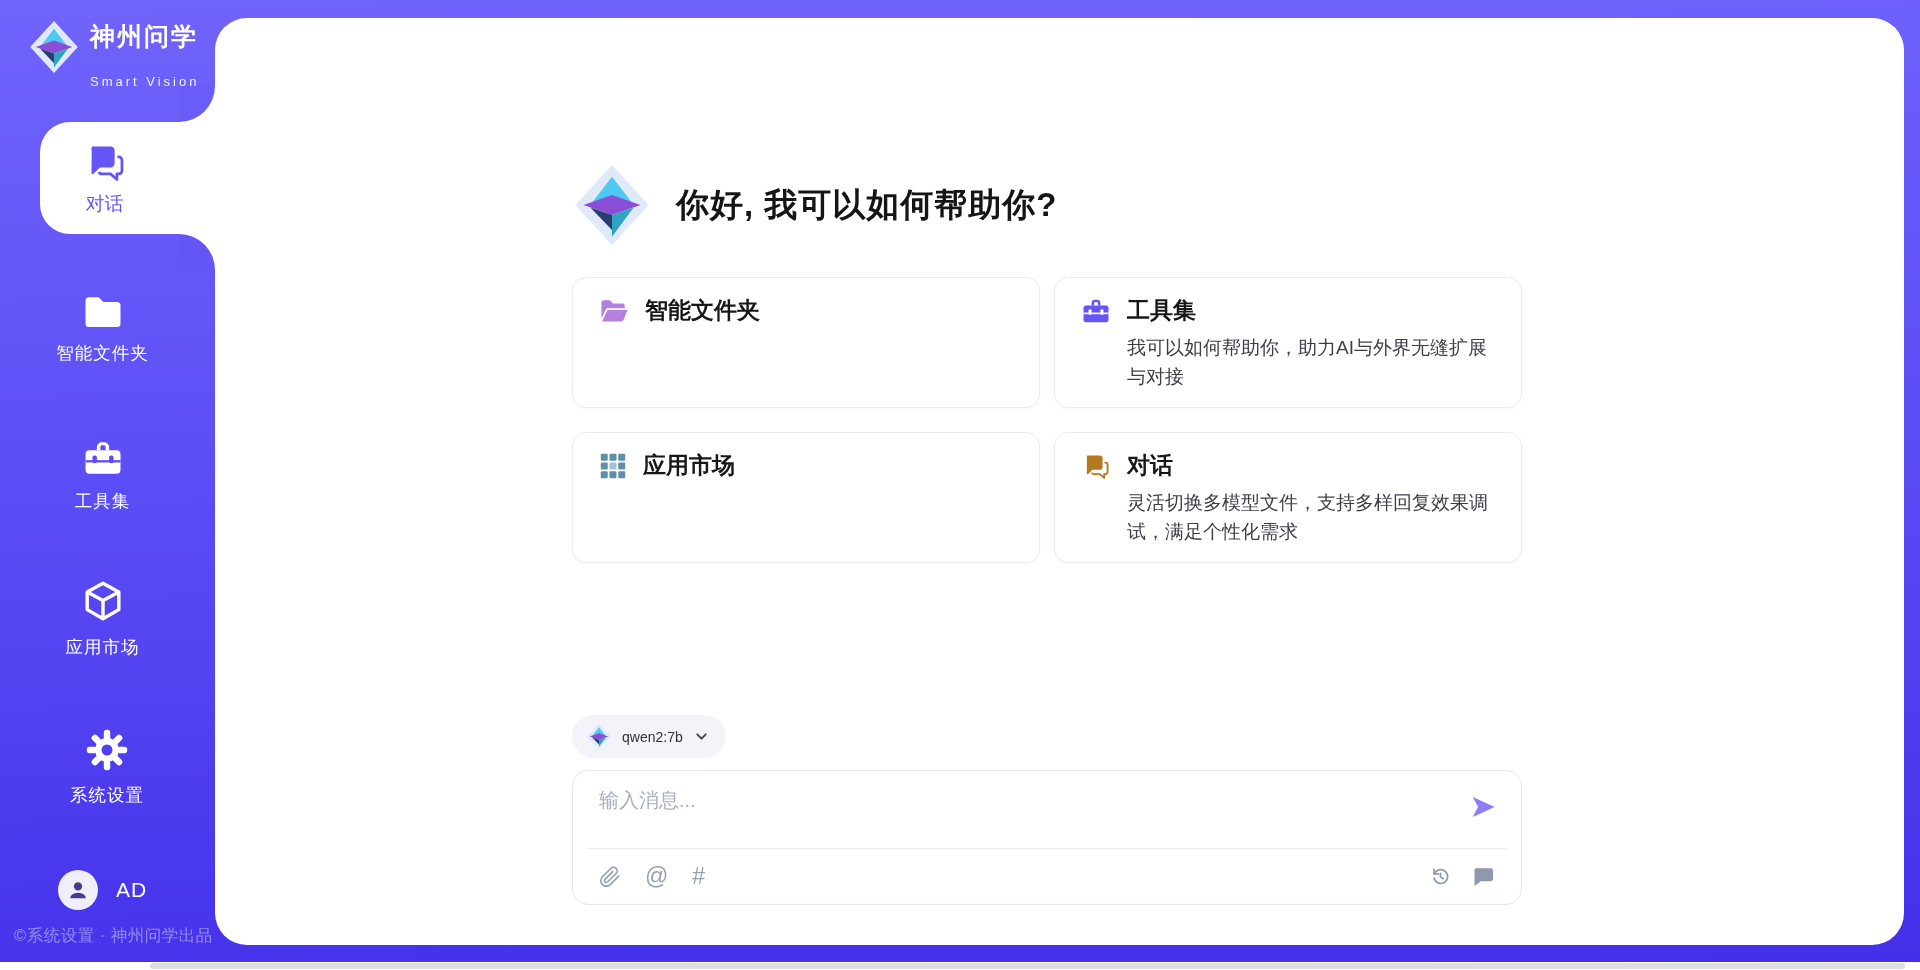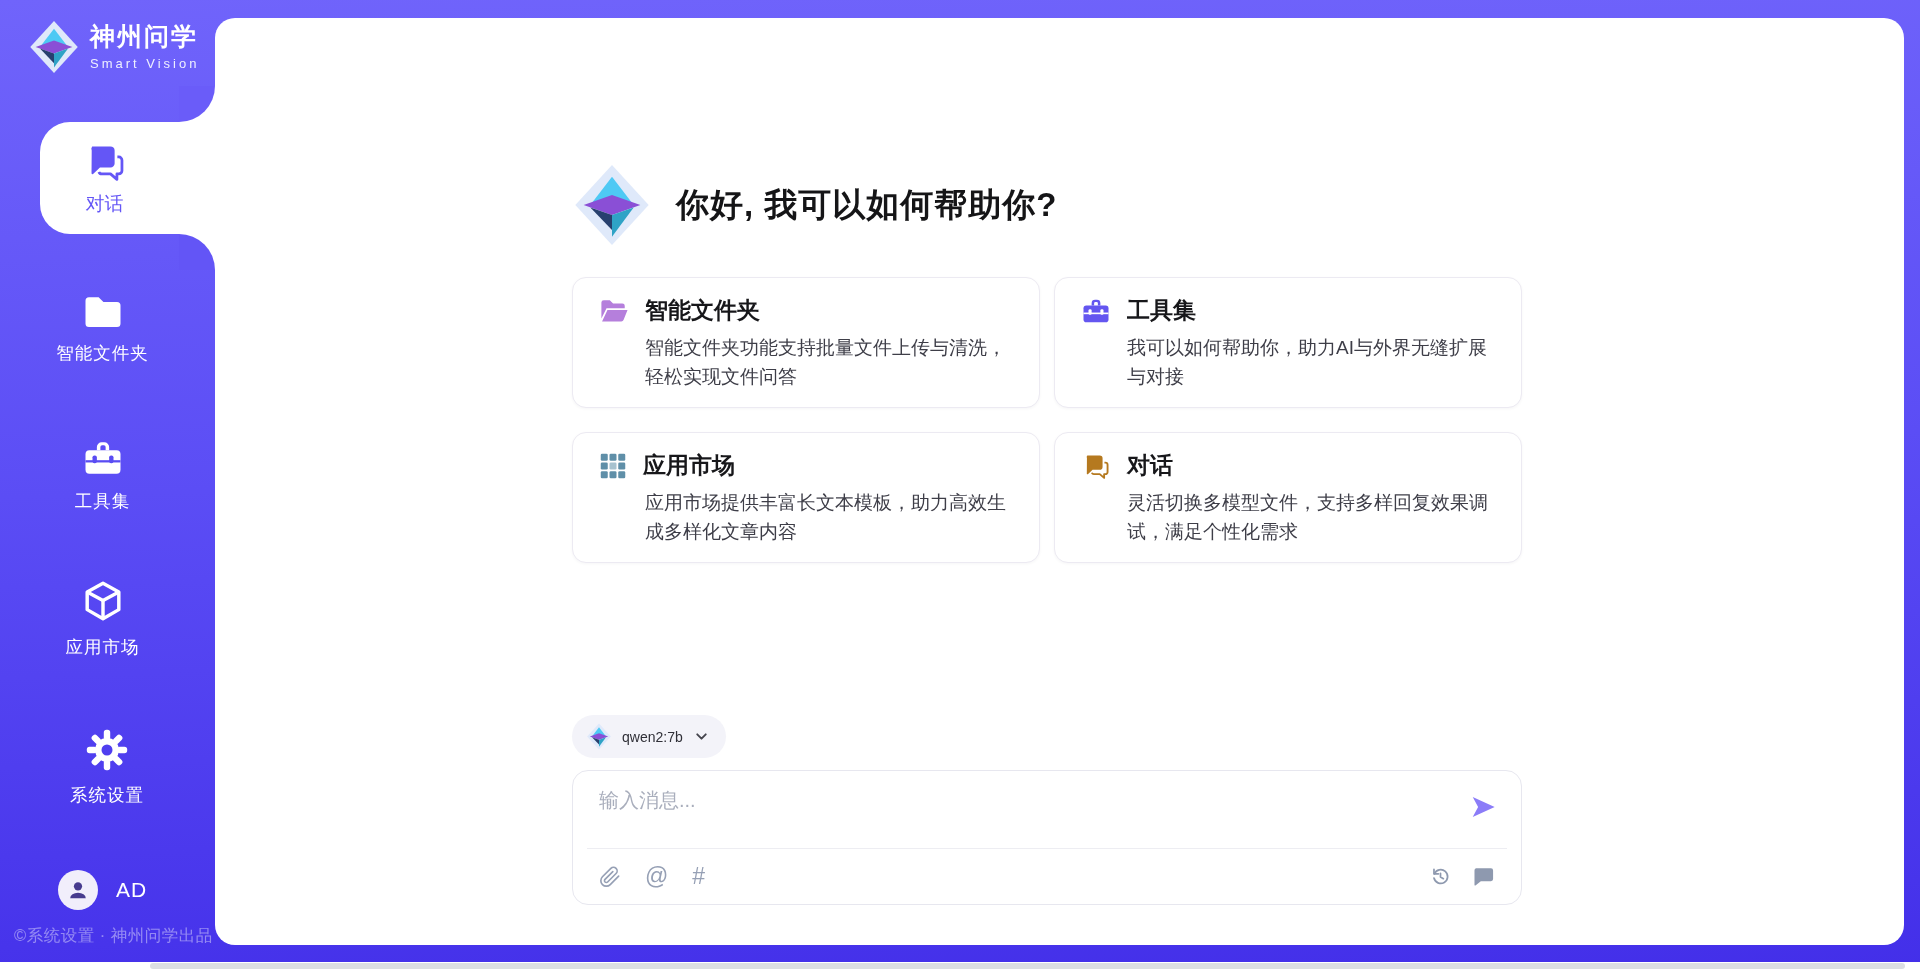--- a/index.html
+++ b/index.html
@@ -7,30 +7,30 @@
   body { font-family: "Liberation Sans", "DejaVu Sans", sans-serif; }
 
   .page {
     position: relative; width: 1920px; height: 970px; overflow: hidden;
     background: linear-gradient(178deg, #7064fb 0%, #5b4df5 48%, #432fe9 100%);
   }
 
   
   .main-card {
     position: absolute; left: 215px; top: 18px; right: 16px; bottom: 25px;
-    background: #ffffff; border-radius: 20px;
+    background: #ffffff; border-radius: 32px;
   }
 
   
   .sidebar { position: absolute; left: 0; top: 0; width: 215px; height: 100%; }
 
   .logo-row { position: absolute; left: 28px; top: 20px; display: flex; gap: 10px; }
   .logo-text { display: flex; flex-direction: column; }
   .brand-name { color: #fff; font-size: 25px; font-weight: bold; letter-spacing: 2px; }
-  .brand-sub  { color: #eef0ff; font-size: 13px; letter-spacing: 3px; margin-top: 3px; }
+  .brand-sub  { color: #eef0ff; font-size: 13px; letter-spacing: 3px; margin-top: 21px; }
 
   .tab-active {
     position: absolute; left: 40px; top: 122px; width: 175px; height: 112px;
     background: #fff; border-radius: 30px 0 0 30px;
     display: flex; flex-direction: column; align-items: center; justify-content: center;
     gap: 7px; padding-right: 46px; cursor: pointer;
   }
   .tab-active .tab-label { color: #6456f6; font-size: 19px; }
 
   .fillet { position: absolute; right: 0; width: 36px; height: 36px; background: #fff; }
@@ -216,21 +216,20 @@
       <div class="cards">
 
         <div class="feature-card">
           <div class="fc-head">
             <svg width="30" height="28" viewBox="0 0 32 30">
               <path fill="#b57fdc" d="M2.5 6 a2.5 2.5 0 0 1 2.5 -2.5 h6.5 l3.5 3.5 h10 a2.5 2.5 0 0 1 2.5 2.5 v2.5 H8 L2.5 23 Z"></path>
               <path fill="#b57fdc" d="M9 14 h21.5 l-4.3 10.6 a2.5 2.5 0 0 1 -2.3 1.6 H3.2 Z"></path>
             </svg>
             <span class="fc-title">智能文件夹</span>
           </div>
-          <div class="fc-desc">智能文件夹功能支持批量文件上传与清洗，轻松实现文件问答</div>
         </div>
 
         <div class="feature-card">
           <div class="fc-head">
             <svg width="30" height="28" viewBox="0 0 48 44">
               <path fill="#6456f0" d="M17 13 v-3.5 a5.5 5.5 0 0 1 5.5 -5.5 h3 a5.5 5.5 0 0 1 5.5 5.5 V13 h-4 v-3.5 a2 2 0 0 0 -2 -2 h-2 a2 2 0 0 0 -2 2 V13 Z"></path>
               <rect x="4" y="13" width="40" height="27" rx="4.5" fill="#6456f0"></rect>
               <rect x="12" y="19" width="5" height="9" rx="2.2" fill="#fff"></rect>
               <rect x="31" y="19" width="5" height="9" rx="2.2" fill="#fff"></rect>
               <rect x="4" y="24.5" width="40" height="2.6" fill="#fff"></rect>
@@ -248,21 +247,20 @@
                 <rect x="22" y="2" width="8" height="8" rx="1.5"></rect>
               <rect x="2" y="12" width="8" height="8" rx="1.5"></rect>
                 <rect x="12" y="12" width="8" height="8" rx="1.5" opacity="0.55"></rect>
                 <rect x="22" y="12" width="8" height="8" rx="1.5"></rect>
               <rect x="2" y="22" width="8" height="8" rx="1.5"></rect>
                 <rect x="12" y="22" width="8" height="8" rx="1.5"></rect>
                 <rect x="22" y="22" width="8" height="8" rx="1.5"></rect>
             </svg>
             <span class="fc-title">应用市场</span>
           </div>
-          <div class="fc-desc">应用市场提供丰富长文本模板，助力高效生成多样化文章内容</div>
         </div>
 
         <div class="feature-card">
           <div class="fc-head">
             <svg width="30" height="30" viewBox="0 0 48 48">
               <path fill="#b5791f" d="M10 7 h20 a4.5 4.5 0 0 1 4.5 4.5 v14 a4.5 4.5 0 0 1 -4.5 4.5 H18.5 l-7.5 7 a1 1 0 0 1 -1.7 -.8 L9.5 11.5 A4.5 4.5 0 0 1 10 7 Z"></path>
               <path fill="none" stroke="#b5791f" stroke-width="3" stroke-linejoin="round" d="M37.5 18.5 h1.5 a3.5 3.5 0 0 1 3.5 3.5 v11.5 a3.5 3.5 0 0 1 -3.5 3.5 h-2 v6 l-7 -6 h-9.5 a3.5 3.5 0 0 1 -3.2 -2.2"></path>
             </svg>
             <span class="fc-title">对话</span>
           </div>

